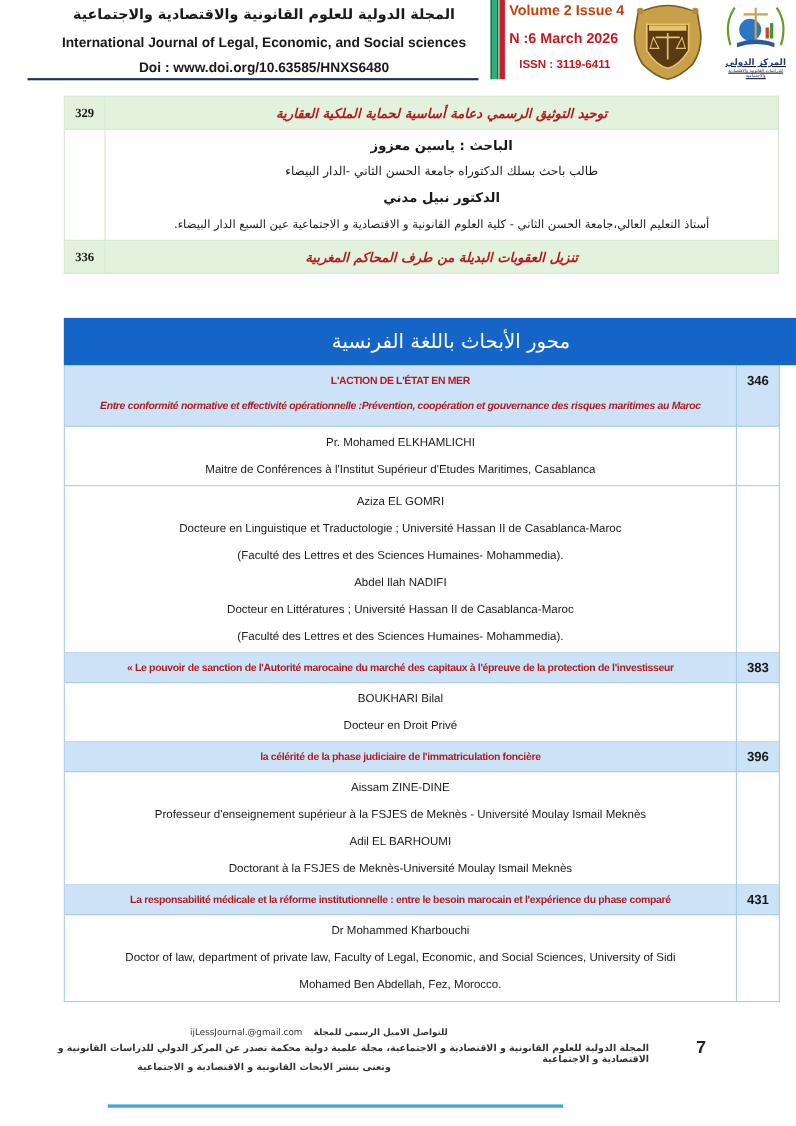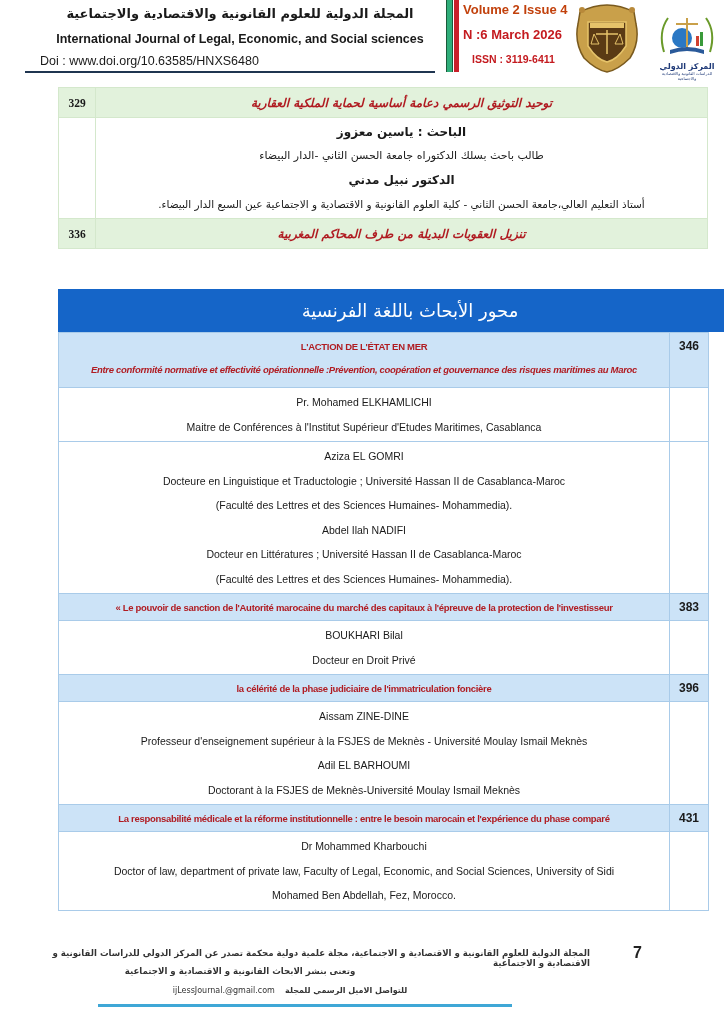--- a/index.html
+++ b/index.html
@@ -2,29 +2,29 @@
 <html><head>
 <meta charset="utf-8">
 <style>
   html, body { margin:0; padding:0; background:#ffffff; }
   body { width:724px; height:1024px; position:relative; overflow:hidden; font-family:"Liberation Sans", sans-serif; color:#1a1a1a; }
   .abs { position:absolute; }
 
   
   .hdr-ar { left:40px; top:6px; width:400px; text-align:center; font-family:"DejaVu Sans", sans-serif; font-weight:bold; font-size:13px; direction:rtl; }
   .hdr-en { left:40px; top:32px; width:400px; text-align:center; font-weight:bold; font-size:12.5px; }
-  .hdr-doi { left:40px; top:54px; width:400px; font-weight:normal; font-size:12.5px; }
+  .hdr-doi { left:40px; top:54px; width:400px; text-align:center; font-weight:bold; font-size:12.5px; }
   .hdr-rule { left:25px; top:71px; width:410px; height:2px; background:#1f3550; }
   .bar-g { left:446px; top:0; width:5px; height:72px; background:#2fae7a; border-left:1px solid #1a5a3a; border-right:1px solid #1a5a3a; }
   .bar-r { left:454px; top:0; width:5px; height:72px; background:#c8202a; }
   .vol { left:463px; top:2px; width:110px; font-weight:bold; font-size:13px; color:#c2410c; }
   .num { left:463px; top:27px; width:110px; font-weight:bold; font-size:13px; color:#c41a1f; }
   .issn { left:472px; top:53px; width:110px; font-weight:bold; font-size:10.5px; color:#c41a1f; }
   .crest { left:570px; top:2px; width:74px; height:72px; }
-  .logo2 { left:654px; top:12px; width:66px; height:68px; }
+  .logo2 { left:654px; top:1px; width:66px; height:68px;text-decoration:underline; }
 
   
   table { border-collapse:collapse; position:absolute;padding-left:32px; }
   td { padding:0; }
   .ar-table { left:58px; top:87px; width:650px; direction:ltr; }
   .ar-table td { border:1px solid #d4e8cc; }
   .ar-title-row td { background:#e2f2dc; height:29px; }
   .ar-num { width:36px; text-align:center; font-weight:bold; font-size:11.5px; font-family:"Liberation Serif", serif; }
   .ar-title { text-align:center; direction:rtl; color:#b01c22; font-weight:bold; font-size:12px; font-family:"DejaVu Sans", sans-serif; font-style:italic; }
   .ar-body { direction:rtl; text-align:center; font-family:"DejaVu Sans", sans-serif; font-size:11px; line-height:24px; padding:2px 6px; }
@@ -40,21 +40,21 @@
   .fr-num { width:38px; text-align:center; vertical-align:top; font-weight:bold; font-size:12px; padding-top:6px; }
   .fr-num.mid { vertical-align:middle; padding-top:0; }
   .fr-body { text-align:center; font-size:10.5px; line-height:24.5px; padding:2px 6px; }
   .fr-body .nm { font-weight:normal; font-size:10.5px; }
   .fr-blank { background:#fff; }
 
   
   .foot-num { left:633px; top:944px; font-weight:bold; font-size:16px; color:#222; }
   .foot-l1 { left:20px; top:948px; width:570px; text-align:right; direction:rtl; font-family:"DejaVu Sans", sans-serif; font-weight:bold; font-size:8.6px; color:#333; }
   .foot-l2 { left:20px; top:966px; width:440px; text-align:center; direction:rtl; font-family:"DejaVu Sans", sans-serif; font-weight:bold; font-size:8.6px; color:#333; }
-  .foot-l3 { left:140px; top:986px; width:300px; text-align:center; font-family:"DejaVu Sans", sans-serif; font-size:8px; color:#333; }
+  .foot-l3 { left:140px; top:934px; width:300px; text-align:center; font-family:"DejaVu Sans", sans-serif; font-size:8px; color:#333; }
   .foot-rule { left:98px; top:1004px; width:414px; height:3px; background:#3fa7d6; }
 </style>
 </head>
 <body>
 
 <div class="abs hdr-ar">المجلة الدولية للعلوم القانونية والاقتصادية والاجتماعية</div>
 <div class="abs hdr-en">International Journal of Legal, Economic, and Social sciences</div>
 <div class="abs hdr-doi">Doi : www.doi.org/10.63585/HNXS6480</div>
 <div class="abs hdr-rule"></div>
 <div class="abs bar-g"></div>

